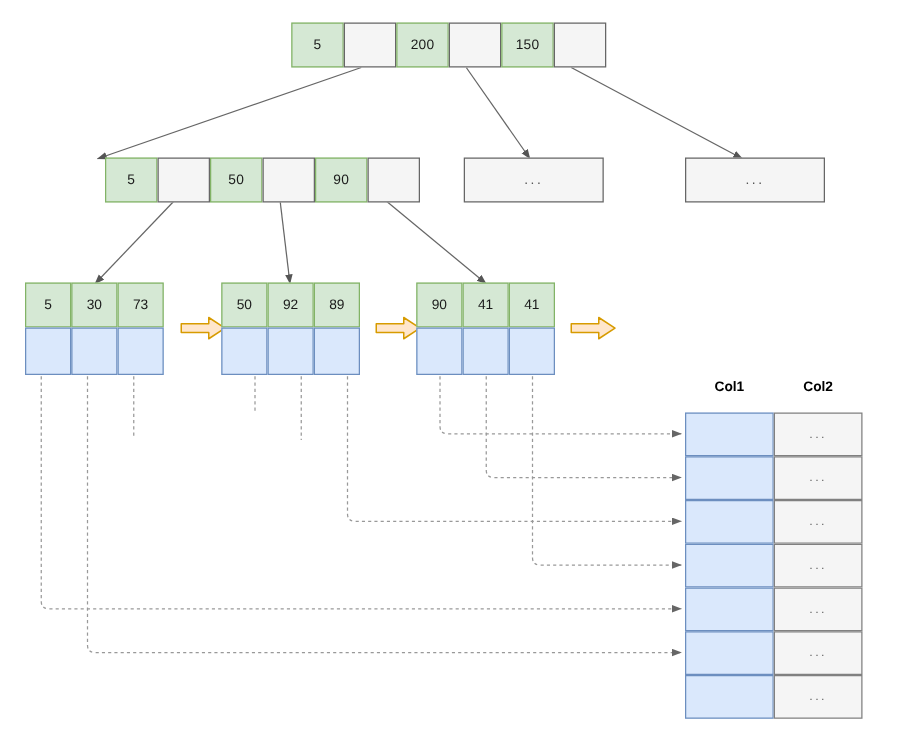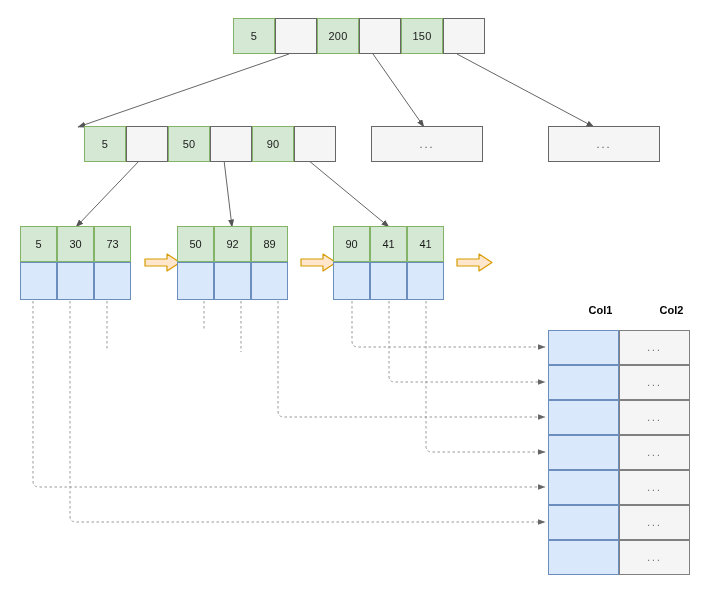--- a/index.html
+++ b/index.html
@@ -47,21 +47,21 @@
     font-size:11px;color:#1a1a1a;
   }
   .leaf .pcell{
     box-sizing:border-box;width:37px;height:38px;
     background:#dae8fc;border:1px solid #6c8ebf;
     display:flex;align-items:center;justify-content:center;
   }
 
   
   .tbl{position:absolute;box-sizing:border-box;}
-  .tbl .thead{position:absolute;top:-26px;left:17px;width:100%;display:flex;}
+  .tbl .thead{position:absolute;top:-26px;left:0;width:100%;display:flex;}
   .tbl .th{
     flex:1;text-align:center;font-size:11px;font-weight:bold;color:#000;
   }
   .tbl .trow{display:flex;}
   .tbl .c1{
     box-sizing:border-box;width:71px;height:35px;
     background:#dae8fc;border:1px solid #6c8ebf;
   }
   .tbl .c2{
     box-sizing:border-box;width:71px;height:35px;

